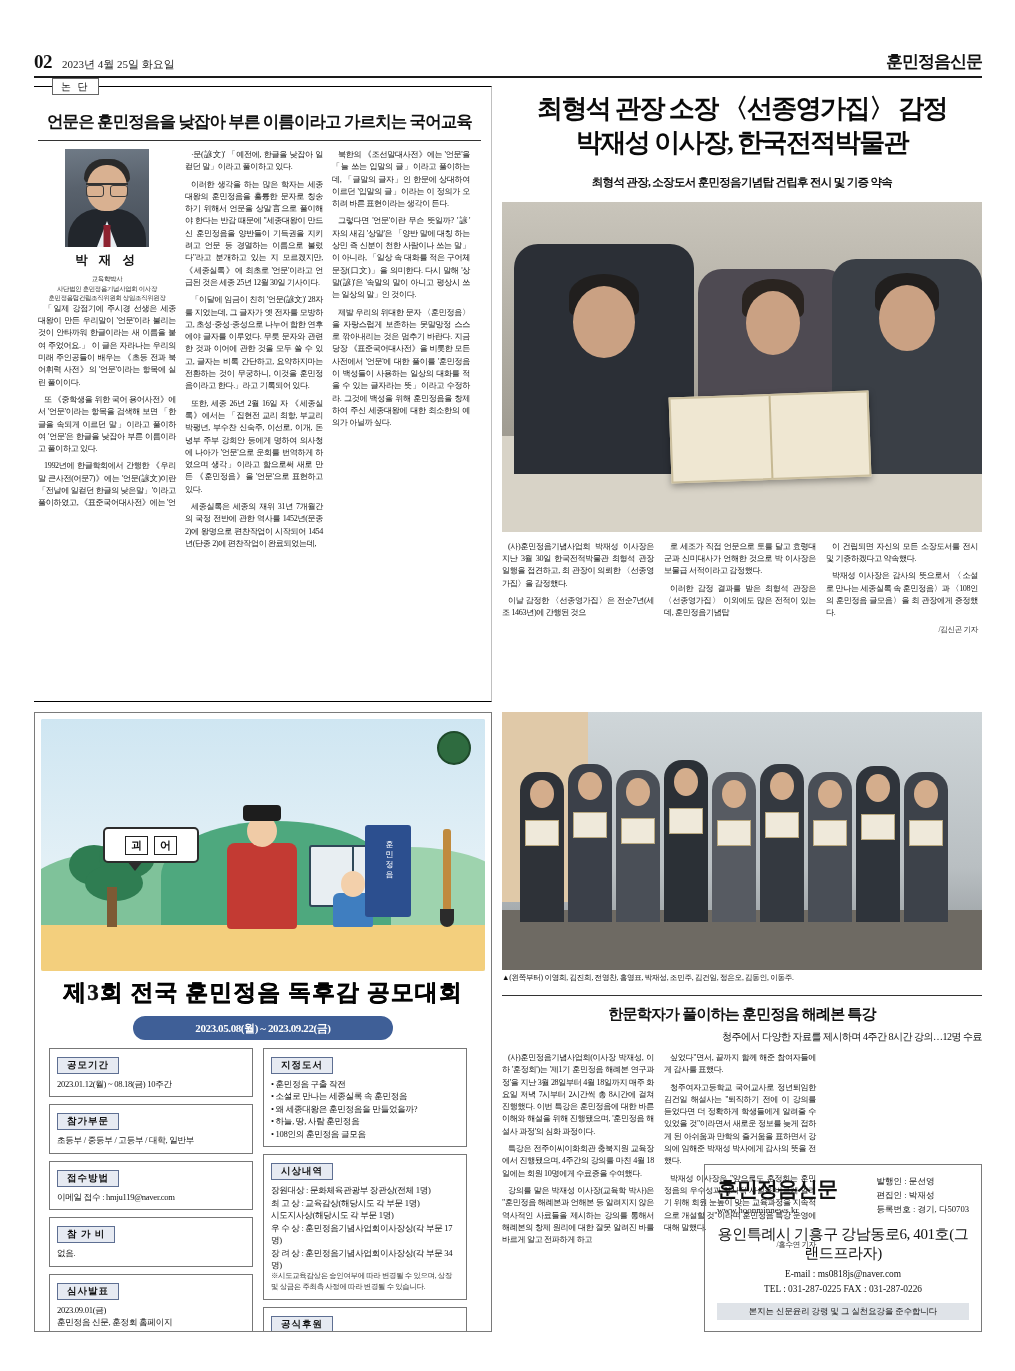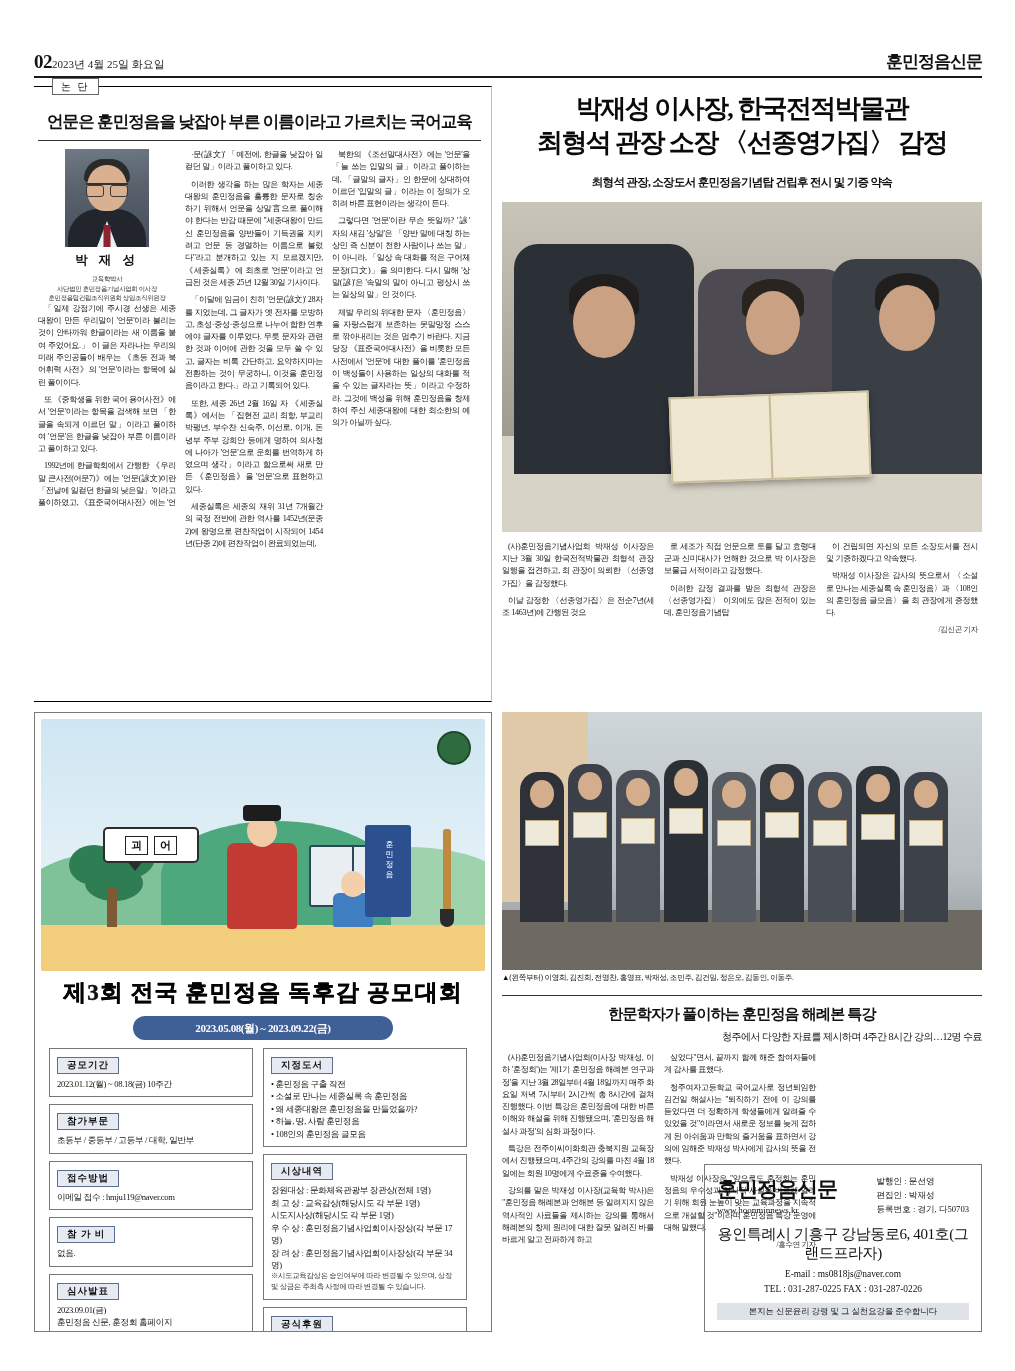--- a/index.html
+++ b/index.html
@@ -18,21 +18,21 @@
     padding:0;
   }
 
   
   .masthead {
     position:absolute; left:34px; top:44px; width:948px; height:34px;
     border-bottom:2px solid #1a1a1a;
     display:flex; align-items:flex-end; justify-content:space-between;
     padding-bottom:3px;
   }
-  .mast-left { display:flex; align-items:baseline; gap:0; }
+  .mast-left { display:flex; align-items:baseline; gap:10px; }
   .page-no { font-size:19px; font-weight:bold; letter-spacing:-0.5px; }
   .mast-date { font-size:11px; color:#222; }
   .mast-title { font-size:17px; font-weight:bold; letter-spacing:-1px; }
 
   
   .top-area { position:absolute; left:34px; top:86px; width:948px; height:616px; }
 
   
   .opinion {
     position:absolute; left:0; top:0; width:458px; height:616px;
@@ -291,22 +291,22 @@
         <div class="op-col">
           <p>북한의 《조선말대사전》에는 '언문'을 「늘 쓰는 입말의 글」이라고 풀이하는데, 「글말의 글자」인 한문에 상대하여 이르던 '입말의 글」이라는 이 정의가 오히려 바른 표현이라는 생각이 든다.</p>
           <p>그렇다면 '언문'이란 무슨 뜻일까? '諺' 자의 새김 '상말'은 「양반 말에 대칭 하는 상민 즉 신분이 천한 사람이나 쓰는 말」이 아니라, 「일상 속 대화를 적은 구어체 문장(口文)」을 의미한다. 다시 말해 '상말(諺)'은 '속말의 말이 아니고 평상시 쓰는 일상의 말」인 것이다.</p>
           <p>제발 우리의 위대한 문자 〈훈민정음〉을 자랑스럽게 보존하는 못말망정 스스로 깎아내리는 것은 멈추기 바란다. 지금 당장 《표준국어대사전》을 비롯한 모든 사전에서 '언문'에 대한 풀이를 '훈민정음이 백성들이 사용하는 일상의 대화를 적을 수 있는 글자라는 뜻」이라고 수정하라. 그것에 백성을 위해 훈민정음을 창제하여 주신 세종대왕에 대한 최소한의 예의가 아닐까 싶다.</p>
         </div>
       </div>
     </div>
 
     <div class="feature">
       <div class="feat-h1">
+        <div>최형석 관장 소장 〈선종영가집〉 감정</div>
         <div>박재성 이사장, 한국전적박물관</div>
-        <div>최형석 관장 소장 〈선종영가집〉 감정</div>
       </div>
       <div class="feat-sub">최형석 관장, 소장도서 훈민정음기념탑 건립후 전시 및 기증 약속</div>
       <div class="feat-photo">
         <div class="fp-wall"></div>
         <div class="fp-tablecloth"></div>
         <div class="fp-p p1">
             <span class="hair"></span>
             <span class="head"></span>
           </div>
         <div class="fp-p p2">

